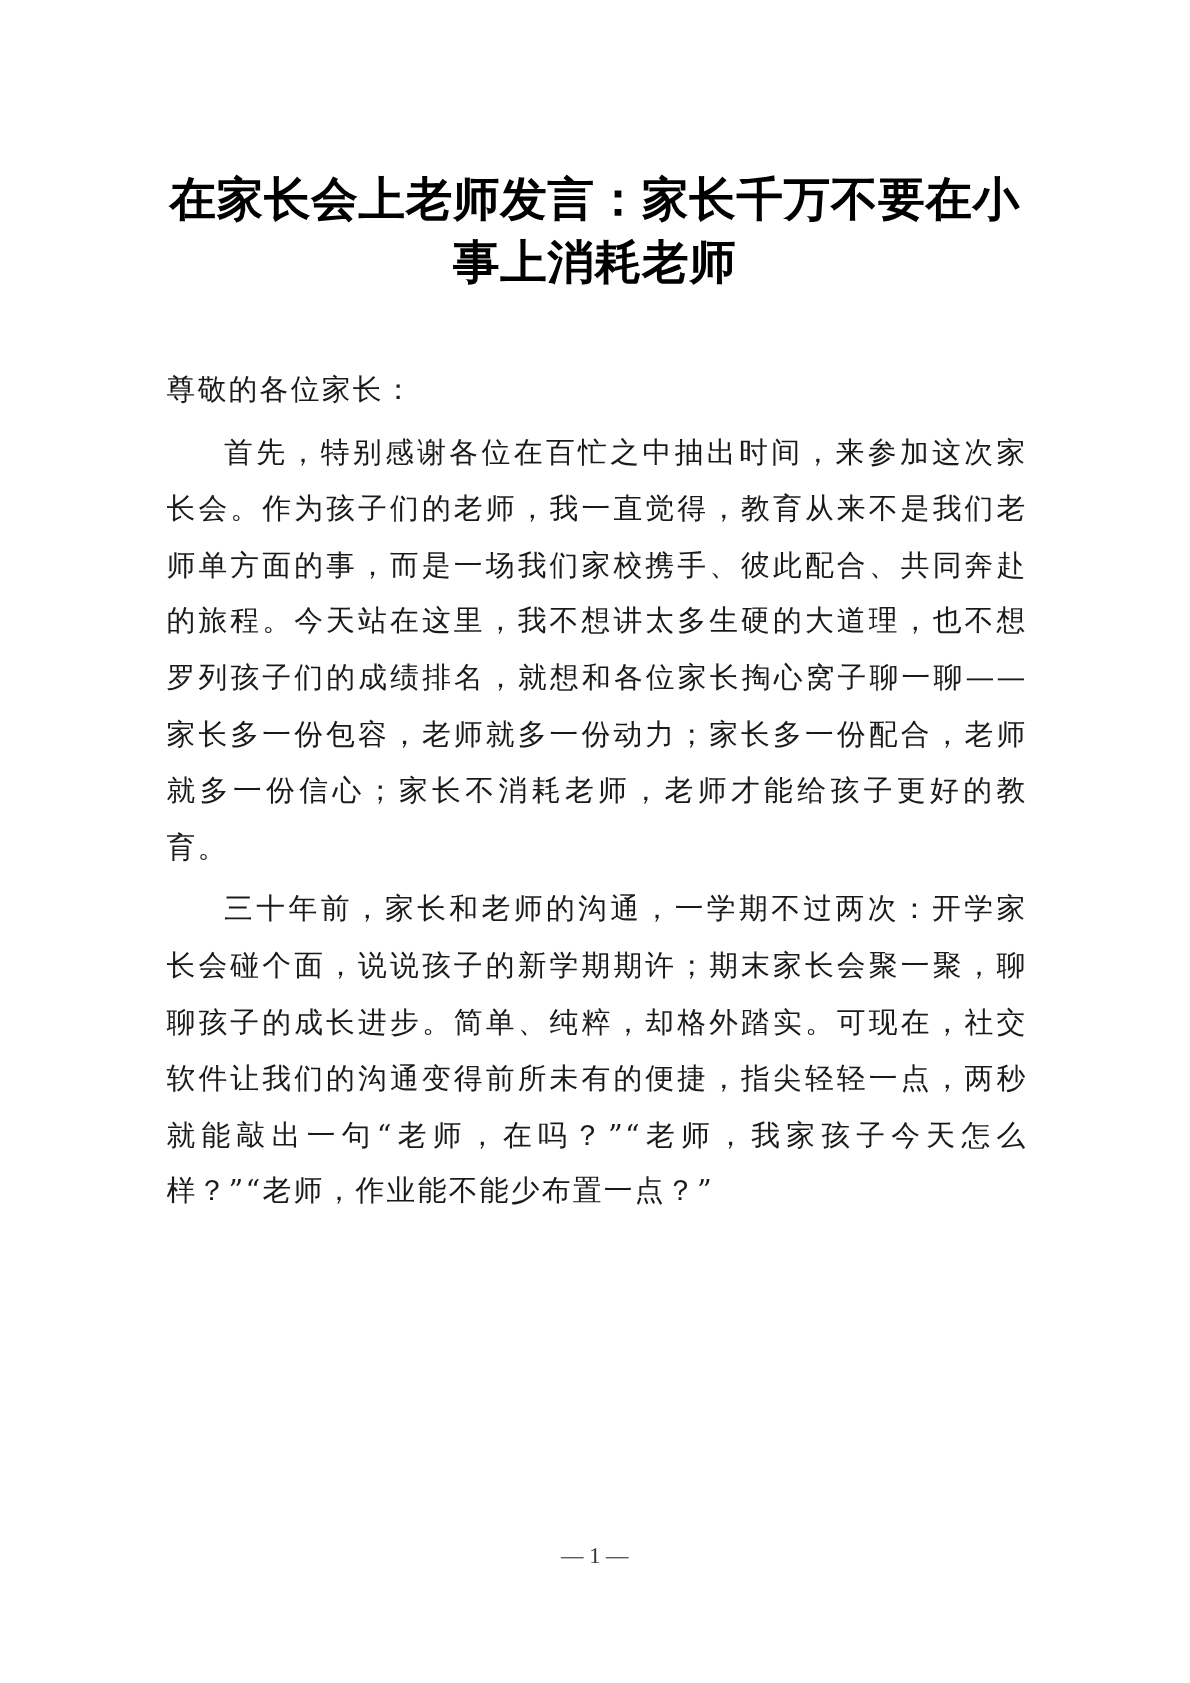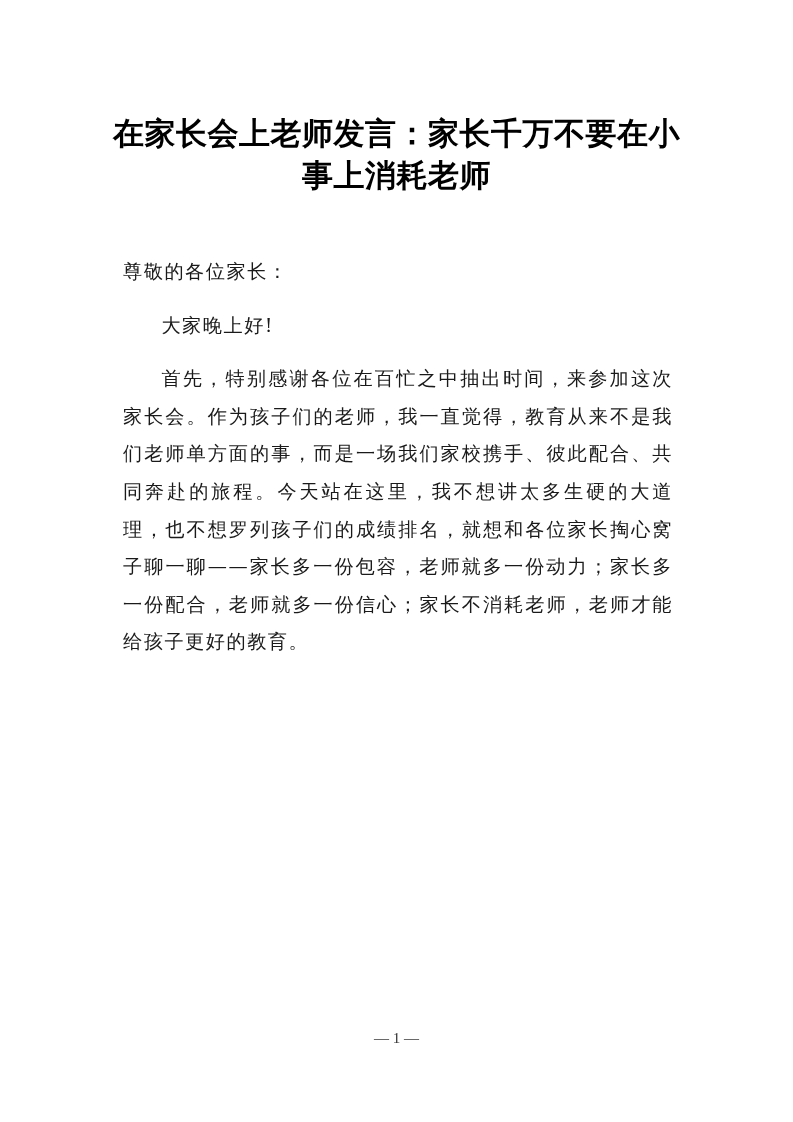--- a/index.html
+++ b/index.html
@@ -17,35 +17,35 @@
       margin: 0;
     }
     .body {
       position: absolute; left: 107px; top: 237px; width: 582px;
       font-family: "DejaVu Serif", "Liberation Serif", serif;
       font-size: 19.2px; line-height: 37.6px;
       letter-spacing: 1.5px;
       text-align: justify; text-justify: inter-character;
       color: #1a1a1a;
     }
-    .body p { margin: 16px; }
+    .body p { margin: 4px; }
     .body p.indent { text-indent: 2em; }
     .footer {
       position: absolute; left: 0; width: 793px; top: 1030px;
       text-align: center;
       font-family: "Liberation Serif", "DejaVu Serif", serif;
       font-size: 15px; color: #333;
     }
   </style>
 </head>
 <body>
 
 <div class="page">
   <h1 class="title">在家长会上老师发言：家长千万不要在小事上消耗老师</h1>
 
   <div class="body">
     <p>尊敬的各位家长：</p>
-    <p class="indent">大家晚上好!</p>
     <p class="indent">首先，特别感谢各位在百忙之中抽出时间，来参加这次家长会。作为孩子们的老师，我一直觉得，教育从来不是我们老师单方面的事，而是一场我们家校携手、彼此配合、共同奔赴的旅程。今天站在这里，我不想讲太多生硬的大道理，也不想罗列孩子们的成绩排名，就想和各位家长掏心窝子聊一聊——家长多一份包容，老师就多一份动力；家长多一份配合，老师就多一份信心；家长不消耗老师，老师才能给孩子更好的教育。</p>
+    <p class="indent">三十年前，家长和老师的沟通，一学期不过两次：开学家长会碰个面，说说孩子的新学期期许；期末家长会聚一聚，聊聊孩子的成长进步。简单、纯粹，却格外踏实。可现在，社交软件让我们的沟通变得前所未有的便捷，指尖轻轻一点，两秒就能敲出一句“老师，在吗？”“老师，我家孩子今天怎么样？”“老师，作业能不能少布置一点？”</p>
   </div>
 
   <div class="footer">— 1 —</div>
 </div>
 
 </body></html>

